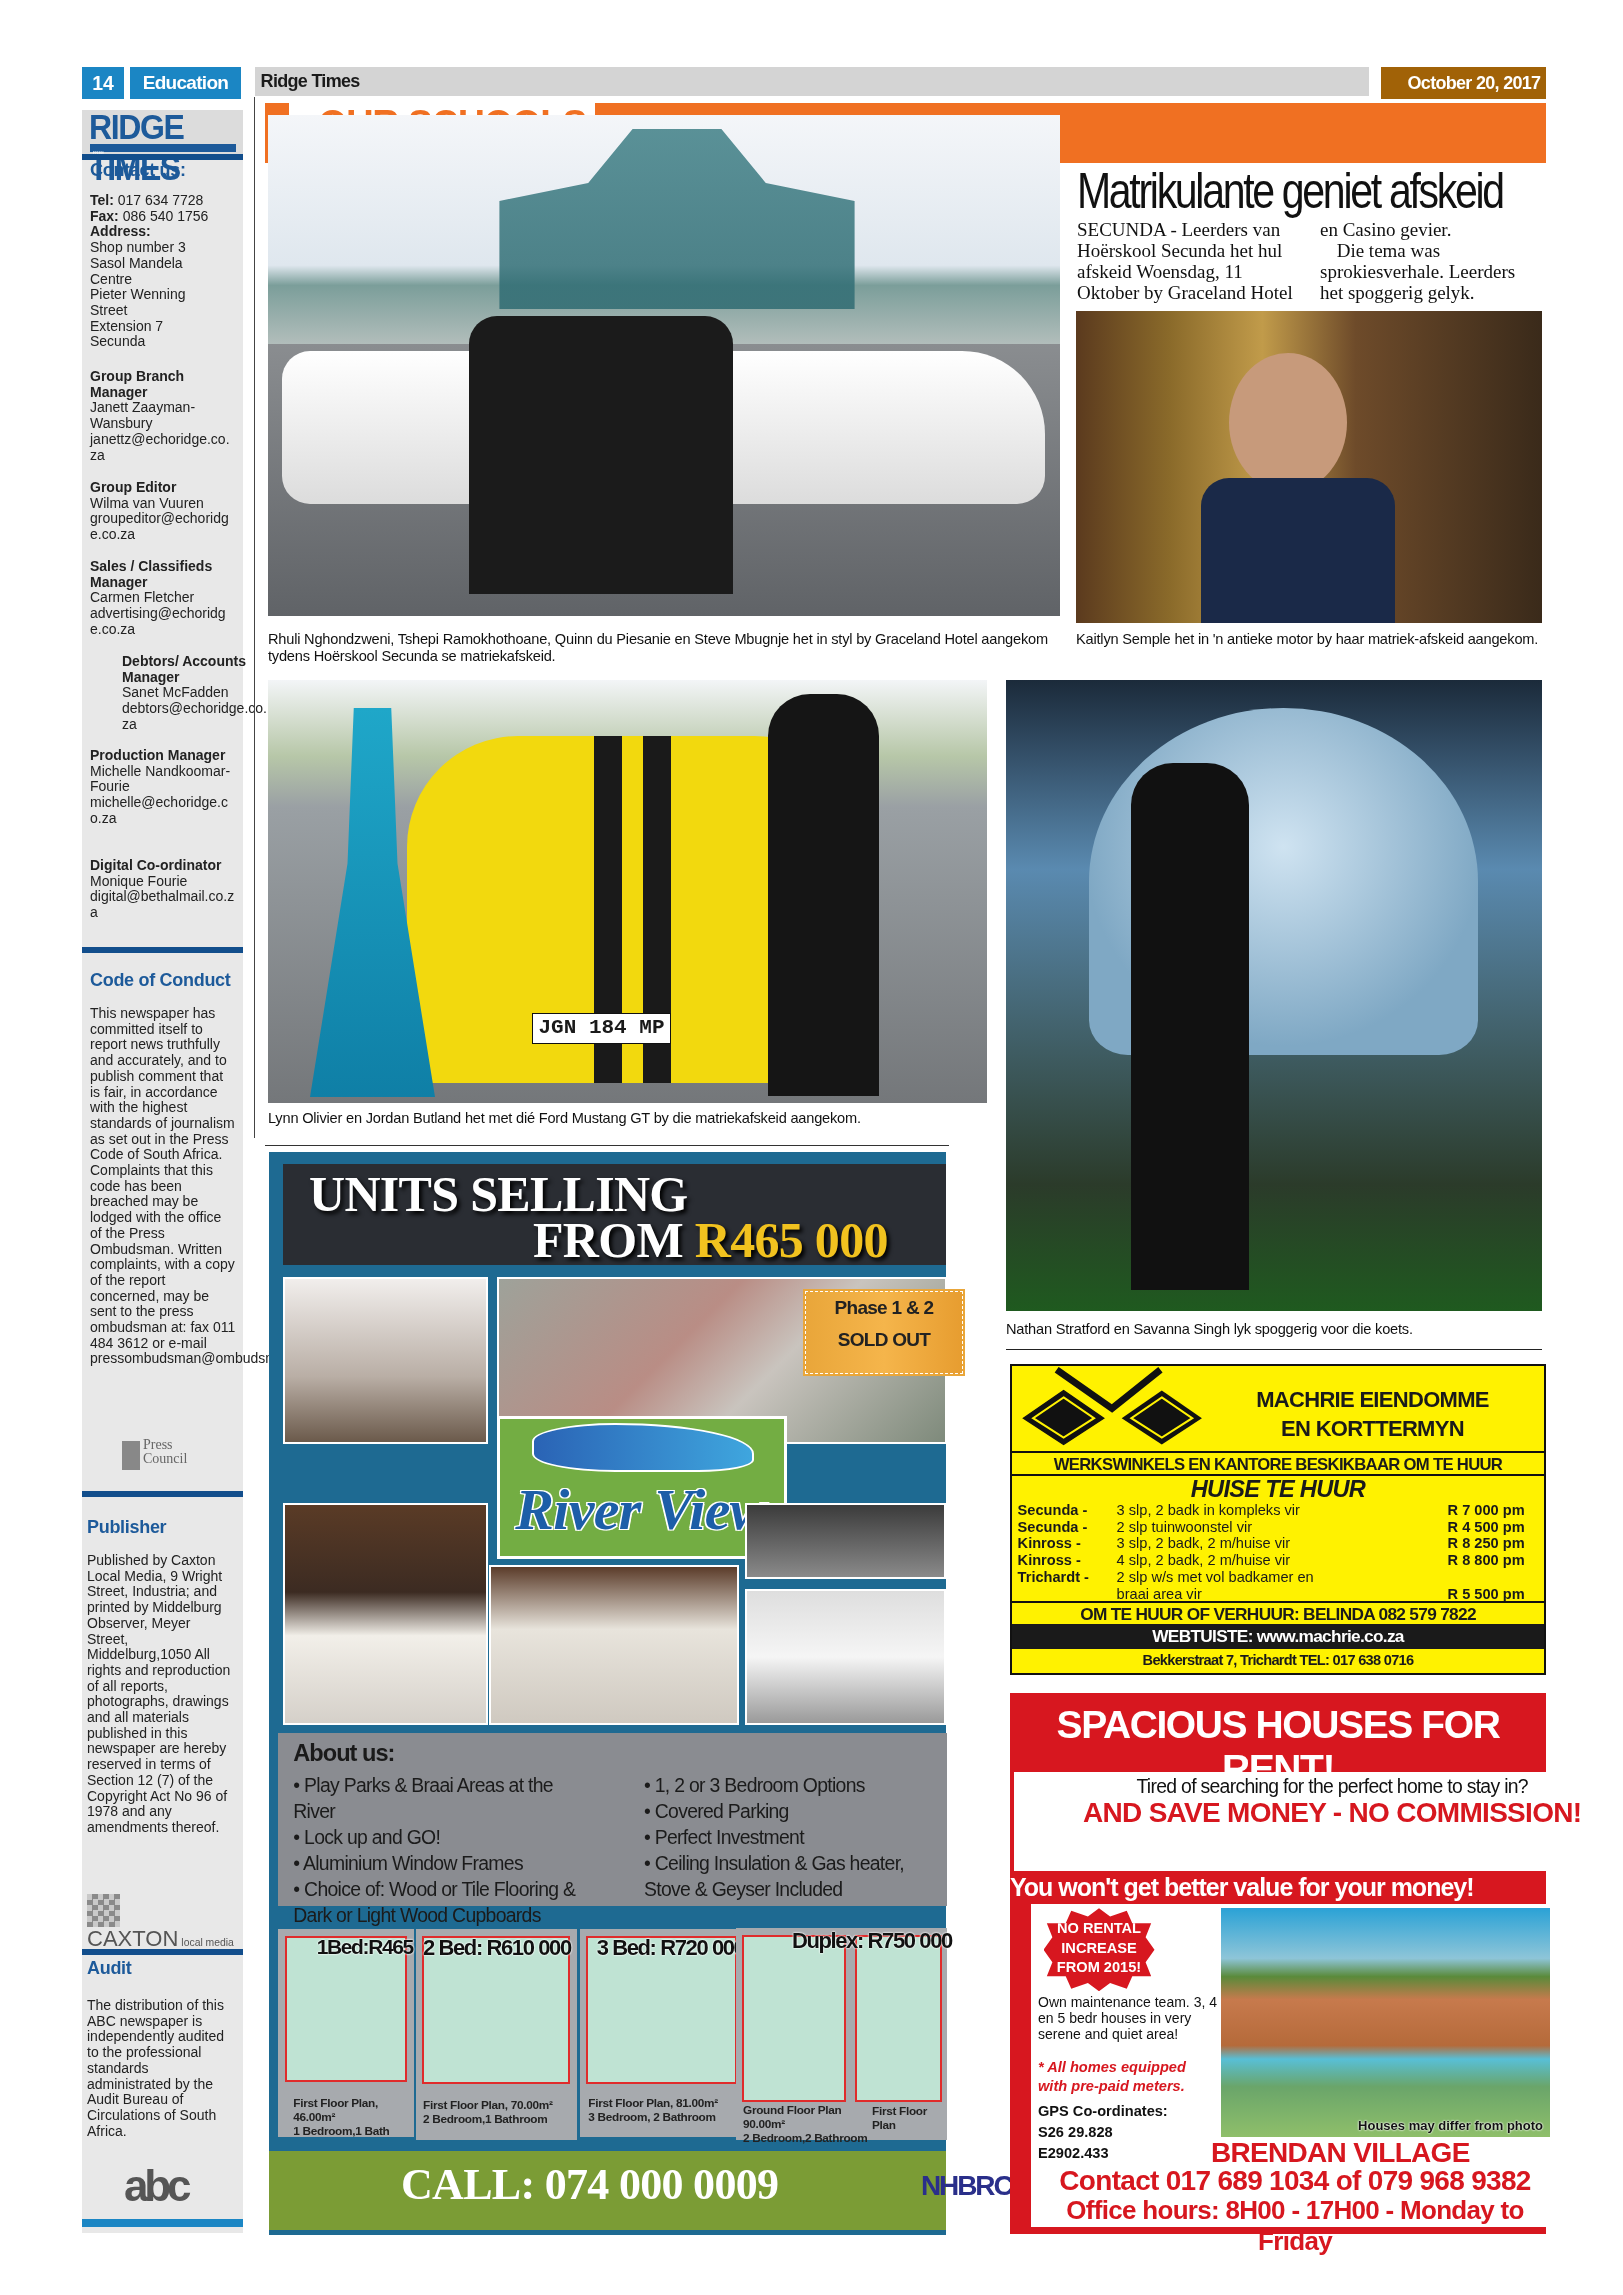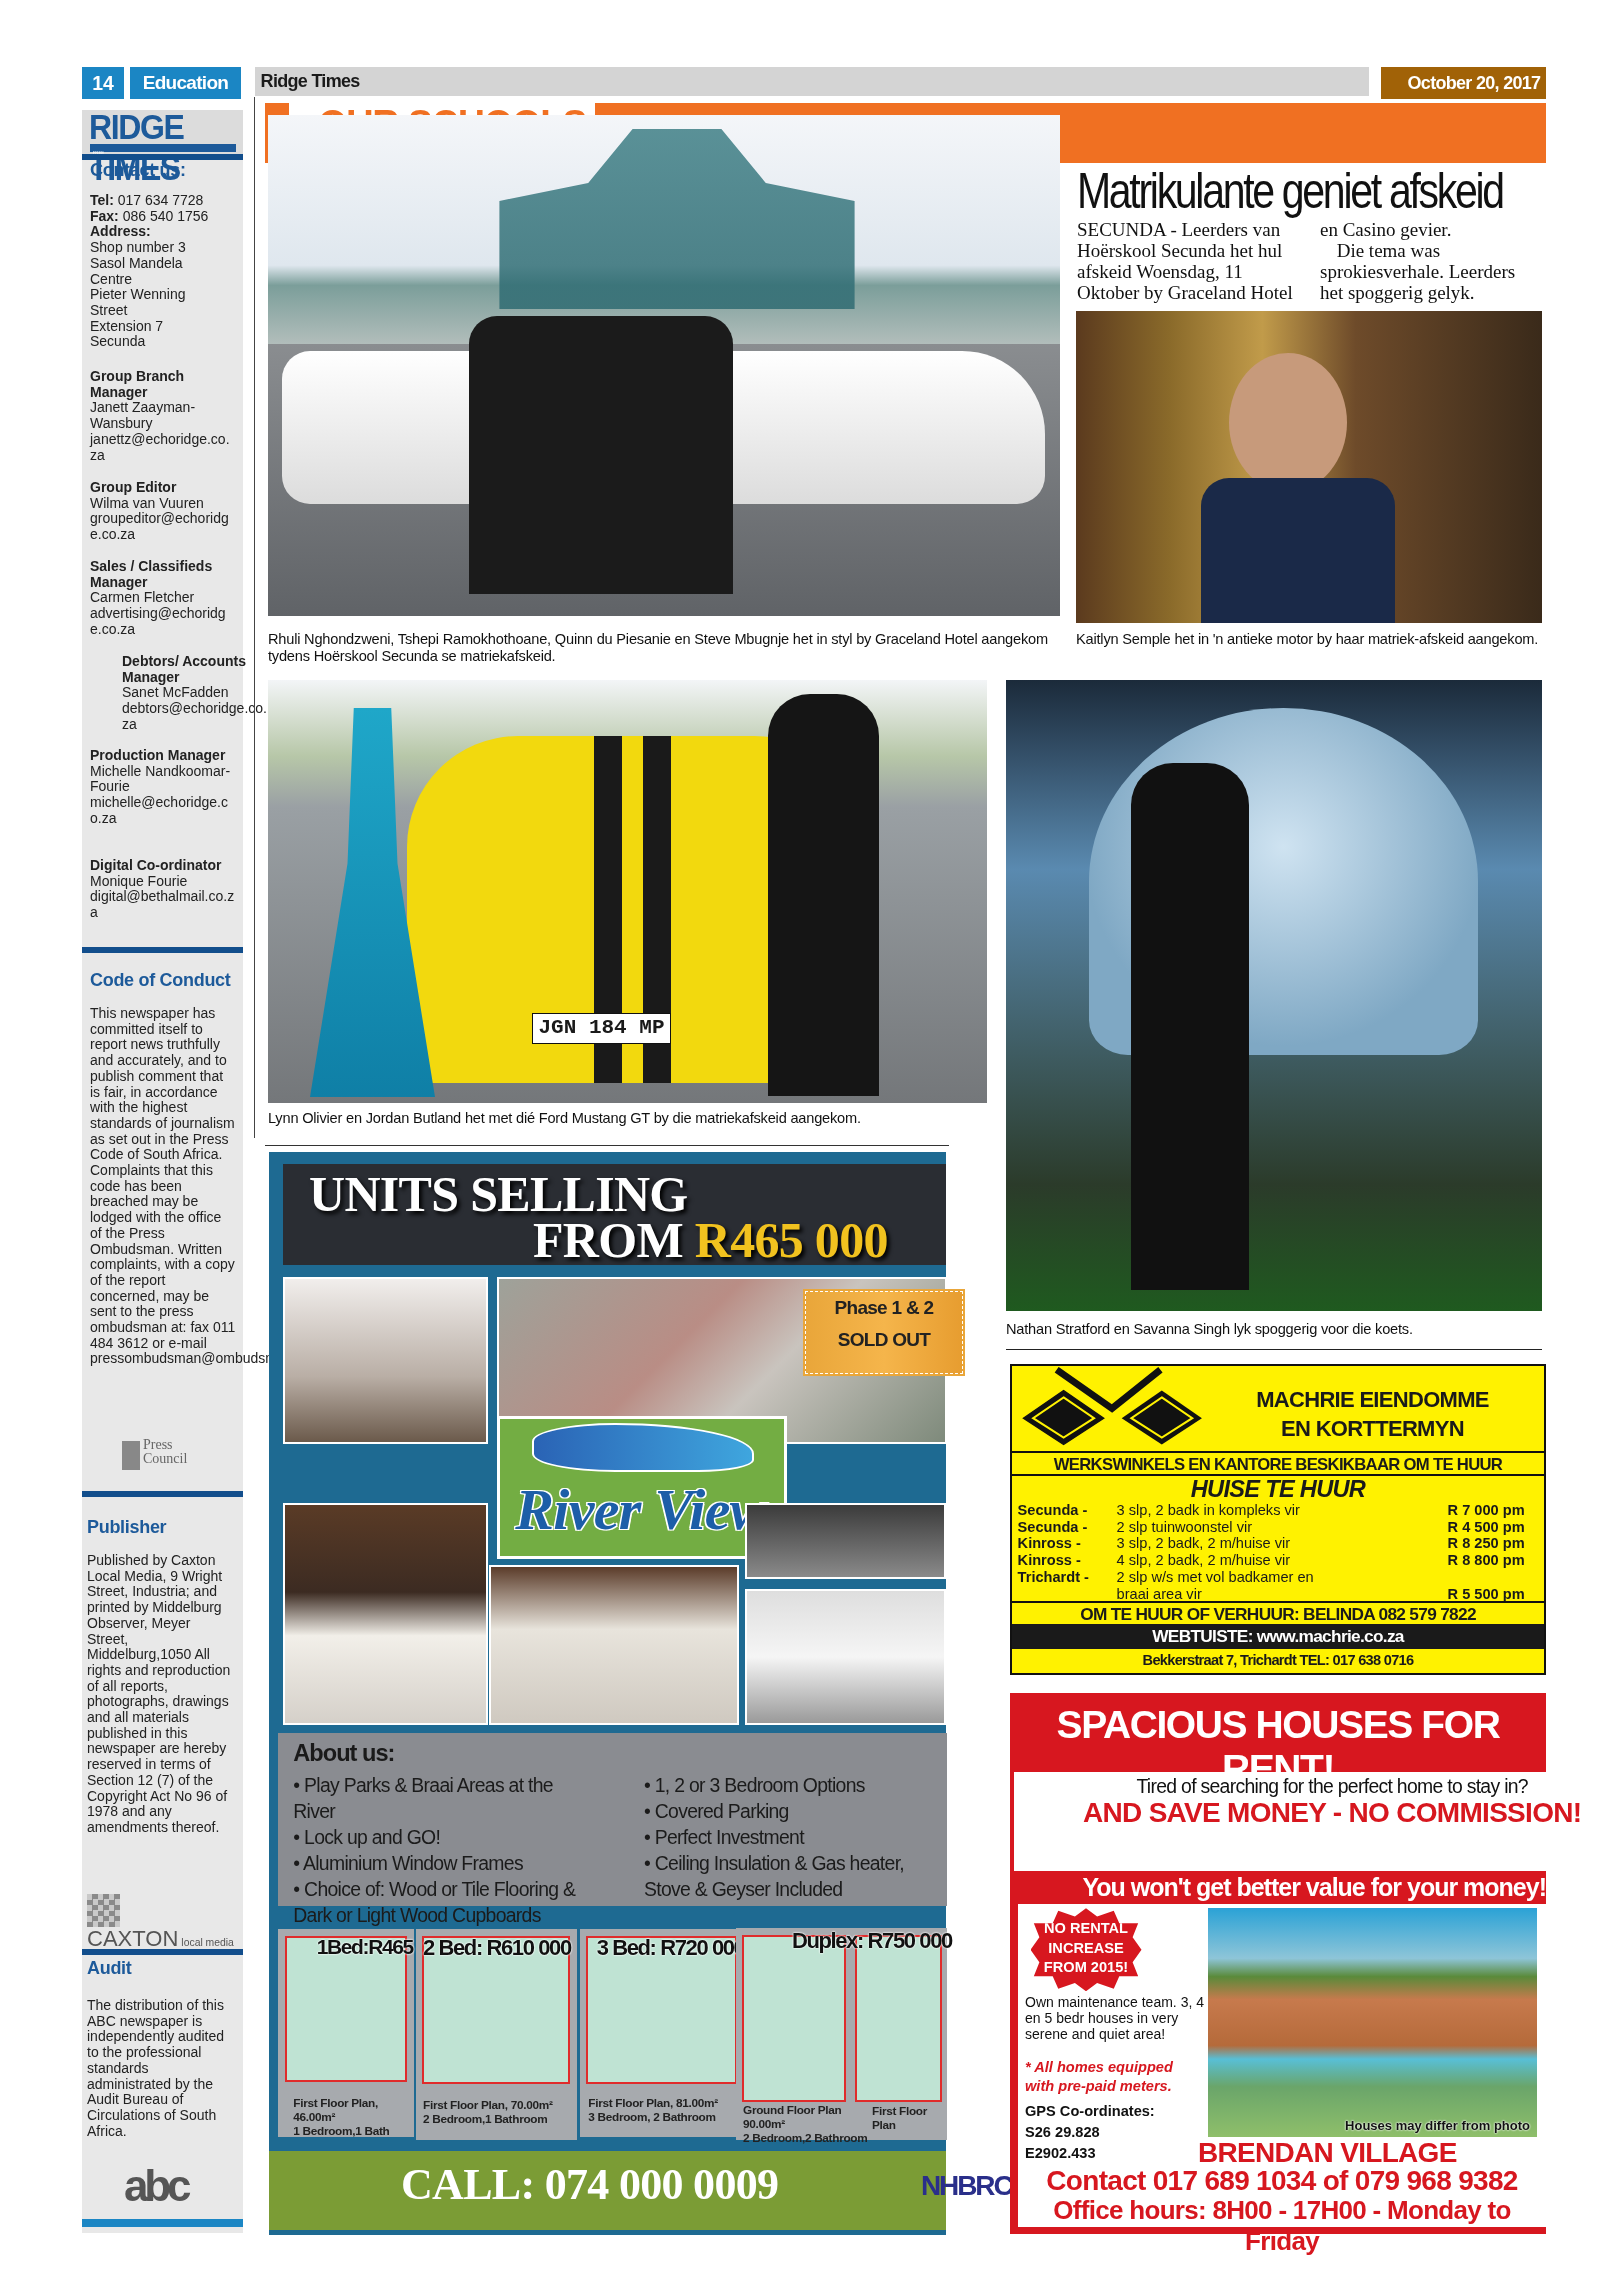--- a/index.html
+++ b/index.html
@@ -309,22 +309,22 @@
   <div class="mac-t" style="position:absolute;left:0;top:258px;width:532px;height:25px;background:#1a1a1a;color:#fff;text-align:center;font-size:17.3px;line-height:25px;">WEBTUISTE: www.machrie.co.za</div>
   <div class="mac-t" style="position:absolute;left:0;top:283px;width:532px;height:22px;text-align:center;font-size:14.6px;line-height:22px;">Bekkerstraat 7, Trichardt TEL: 017 638 0716</div>
 </div>
 
 <div class="abs bv">
   <div style="position:absolute;left:0;top:9.7px;width:536px;text-align:center;font-weight:900;font-size:39px;color:#fff;letter-spacing:-1.4px;">SPACIOUS HOUSES FOR RENT!</div>
   <div class="bv-white" style="position:absolute;left:4.2px;top:79px;width:636px;height:99px;">
     <div style="text-align:center;font-size:19.4px;color:#111;margin-top:2.8px;letter-spacing:-0.7px;">Tired of searching for the perfect home to stay in?</div>
     <div class="bv-red" style="text-align:center;font-size:28px;line-height:30.5px;">AND SAVE MONEY - NO COMMISSION!</div>
   </div>
-  <div style="position:absolute;left:0;top:180px;width:536px;text-align:right;font-weight:900;font-size:25px;color:#fff;letter-spacing:-1px;">You won't get better value for your money!</div>
-  <div class="bv-white" style="position:absolute;left:8px;top:211px;width:528px;height:323px;">
+  <div style="position:absolute;left:0;top:180px;width:536px;text-align:left;font-weight:900;font-size:25px;color:#fff;letter-spacing:-1px;">You won't get better value for your money!</div>
+  <div class="bv-white" style="position:absolute;left:21px;top:211px;width:528px;height:323px;">
     <div style="position:absolute;left:12.5px;top:4.2px;width:111px;height:83px;background:#d7171f;clip-path:polygon(50% 0,60% 10%,75% 3%,80% 18%,97% 18%,92% 35%,100% 50%,92% 65%,97% 82%,80% 82%,75% 97%,60% 90%,50% 100%,40% 90%,25% 97%,20% 82%,3% 82%,8% 65%,0 50%,8% 35%,3% 18%,20% 18%,25% 3%,40% 10%);color:#fff;text-align:center;font-weight:bold;font-size:14.6px;line-height:19.4px;padding-top:11px;">
       <div>NO RENTAL</div>
         <div>INCREASE</div>
         <div>FROM 2015!</div>
     </div>
     <div style="position:absolute;left:7px;top:90px;width:180px;font-size:14px;line-height:16px;color:#111;">Own maintenance team. 3, 4 en 5 bedr houses in very serene and quiet area!</div>
     <div style="position:absolute;left:7px;top:154px;width:173px;font-size:14.6px;line-height:19.4px;color:#d7171f;font-weight:bold;font-style:italic;">* All homes equipped with pre-paid meters.</div>
     <div style="position:absolute;left:7px;top:197px;font-size:14.6px;line-height:21px;font-weight:bold;color:#111;">
       <div>GPS Co-ordinates:</div>
       <div>S26 29.828</div>

